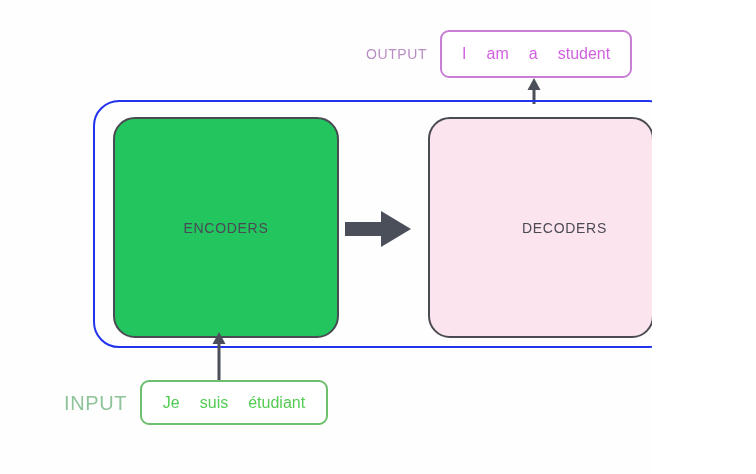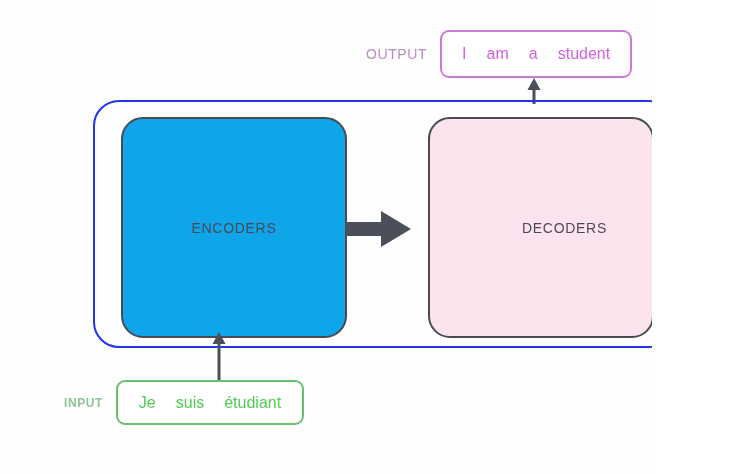--- a/index.html
+++ b/index.html
@@ -63,27 +63,26 @@
 
   
   #input-group {
     position: absolute;
     left: 64px;
     top: 380px;
     display: flex;
     align-items: center;
   }
   #input-label {
-    font-size: 12px;
+    font-size: 20px;
     letter-spacing: 0.6px;
     color: #8fc49a;
     margin-right: 13px;
     line-height: 1;
     white-space: nowrap;
-    font-weight: bold;
   }
   #input-box {
     width: 188px;
     height: 45px;
     box-sizing: border-box;
     border: 2px solid #6cbf6c;
     border-radius: 9px;
     background: #ffffff;
   }
   #input-box .token { color: #52cc52; }
@@ -109,22 +108,21 @@
     height: 221px;
     box-sizing: border-box;
     border: 2px solid #4a4a52;
     border-radius: 22px;
     display: flex;
     align-items: center;
     justify-content: center;
   }
   #encoders-box {
     left: 113px;
-    background: #0ea5e9;
-    margin-left: 8px;
+    background: #22c55e;
   }
   #decoders-box {
     left: 428px;
     background: #fce4ee;
     padding-left: 47px;
   }
   .stack-label {
     font-size: 14px;
     letter-spacing: 0.7px;
     color: #4a4a55;

